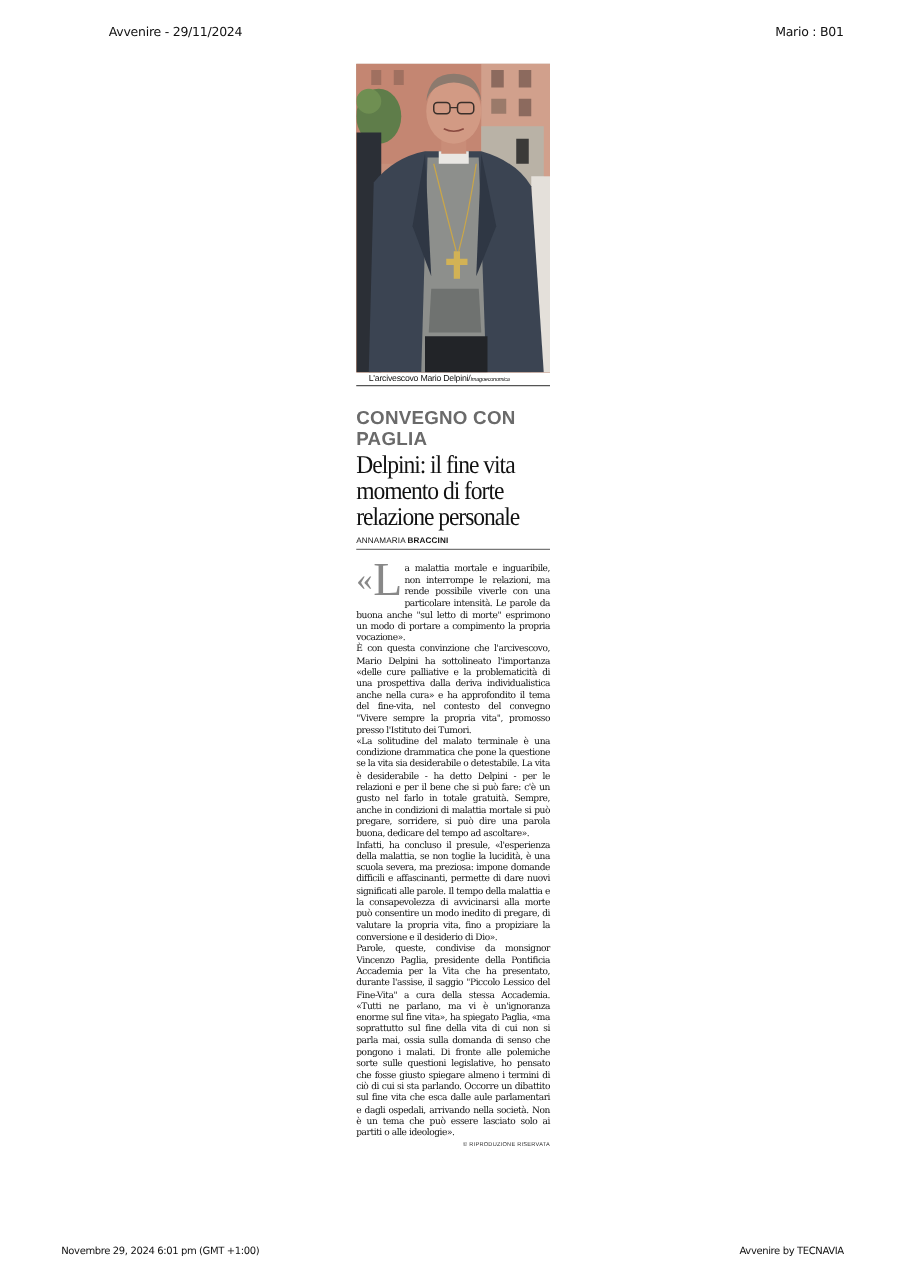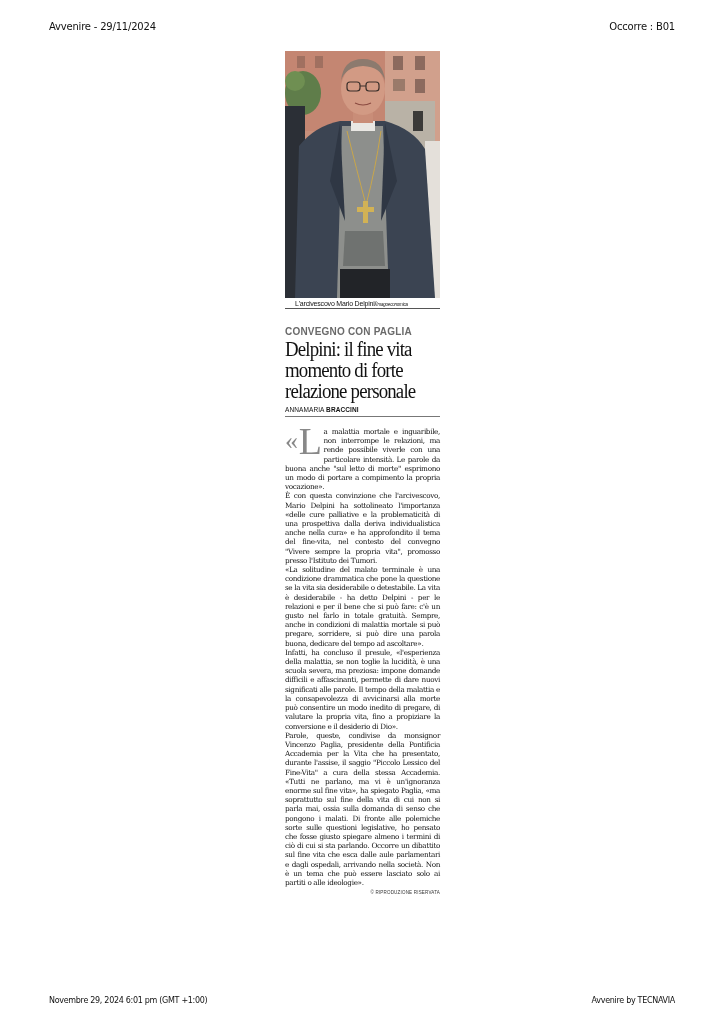--- a/index.html
+++ b/index.html
@@ -1,46 +1,46 @@
 <!DOCTYPE html>
 <html><head>
 <meta charset="utf-8">
 <style>
   html, body { margin:0; padding:0; }
   body { width:724px; height:1024px; background:#ffffff; position:relative; overflow:hidden; font-family:"Liberation Sans", sans-serif; color:#111; }
-  .hdr { position:absolute; top:21px; font-size:10px; color:#111; font-family:"DejaVu Sans", sans-serif; letter-spacing:-0.2px; }
+  .hdr { position:absolute; top:21px; font-size:10px; color:#111; font-family:"DejaVu Sans", sans-serif; letter-spacing:-0.2px;margin-left:38px; }
   .hdr.left { left:49px; }
   .hdr.right { right:49px; }
   .ftr { position:absolute; top:996px; font-size:8px; color:#111; font-family:"DejaVu Sans", sans-serif; letter-spacing:-0.3px; }
   .ftr.left { left:49px; }
   .ftr.right { right:49px; }
 
   .article { position:absolute; left:285px; top:51px; width:155px; }
   .photo { position:relative; width:155px; height:247px; overflow:hidden; background:#b0806a; }
   .photo svg { display:block; }
   .caption { font-size:7px; color:#111; padding:2px 0 1px 10px; border-bottom:1px solid #555; white-space:nowrap; letter-spacing:-0.2px; }
   .caption .credit { font-size:4.5px; font-style:italic; }
 
-  .kicker { margin-top:17px; font-size:10px; font-weight:bold; color:#6a6a6a; letter-spacing:0.2px; }
+  .kicker { margin-top:17px; font-size:15px; font-weight:bold; color:#6a6a6a; letter-spacing:0.2px; }
   .headline { margin-top:2px; font-family:"Liberation Serif", serif; font-size:20.5px; line-height:21px; color:#111; letter-spacing:-0.9px; transform:scaleX(0.92); transform-origin:left; width:170px; }
   .byline { margin-top:4px; font-size:6.5px; color:#111; padding-bottom:3px; border-bottom:1px solid #777; letter-spacing:0.1px; }
   .byline b { font-weight:bold; }
 
   .body { margin-top:10px; font-family:"DejaVu Serif", serif; font-size:7.25px; line-height:9.2px; color:#111; text-align:justify; letter-spacing:-0.35px; }
   .body p { margin:0; }
   .lead { position:relative; }
   .dropquote { float:left; font-family:"Liberation Serif", serif; font-size:26px; line-height:24px; color:#888; margin-right:1px; margin-top:2px; }
   .dropcap { float:left; font-family:"Liberation Serif", serif; font-size:38px; line-height:30px; color:#888; margin-right:2px; margin-top:-1px; }
   .repro { margin-top:3px; text-align:right; font-size:4.5px; color:#333; letter-spacing:0.2px; }
 </style>
 </head>
 <body>
 
 <div class="hdr left">Avvenire - 29/11/2024</div>
-<div class="hdr right">Occorre : B01</div>
+<div class="hdr right">Mario : B01</div>
 
 <div class="article">
   <div class="photo">
     <svg width="155" height="247" viewBox="0 0 155 247">
 
       <rect x="0" y="0" width="155" height="247" fill="#c78f7a"></rect>
       <rect x="0" y="0" width="155" height="80" fill="#c48672"></rect>
       <rect x="100" y="0" width="55" height="90" fill="#d1a08c"></rect>
       <rect x="108" y="5" width="10" height="14" fill="#8c6a5e"></rect>
       <rect x="130" y="5" width="10" height="14" fill="#8c6a5e"></rect>

